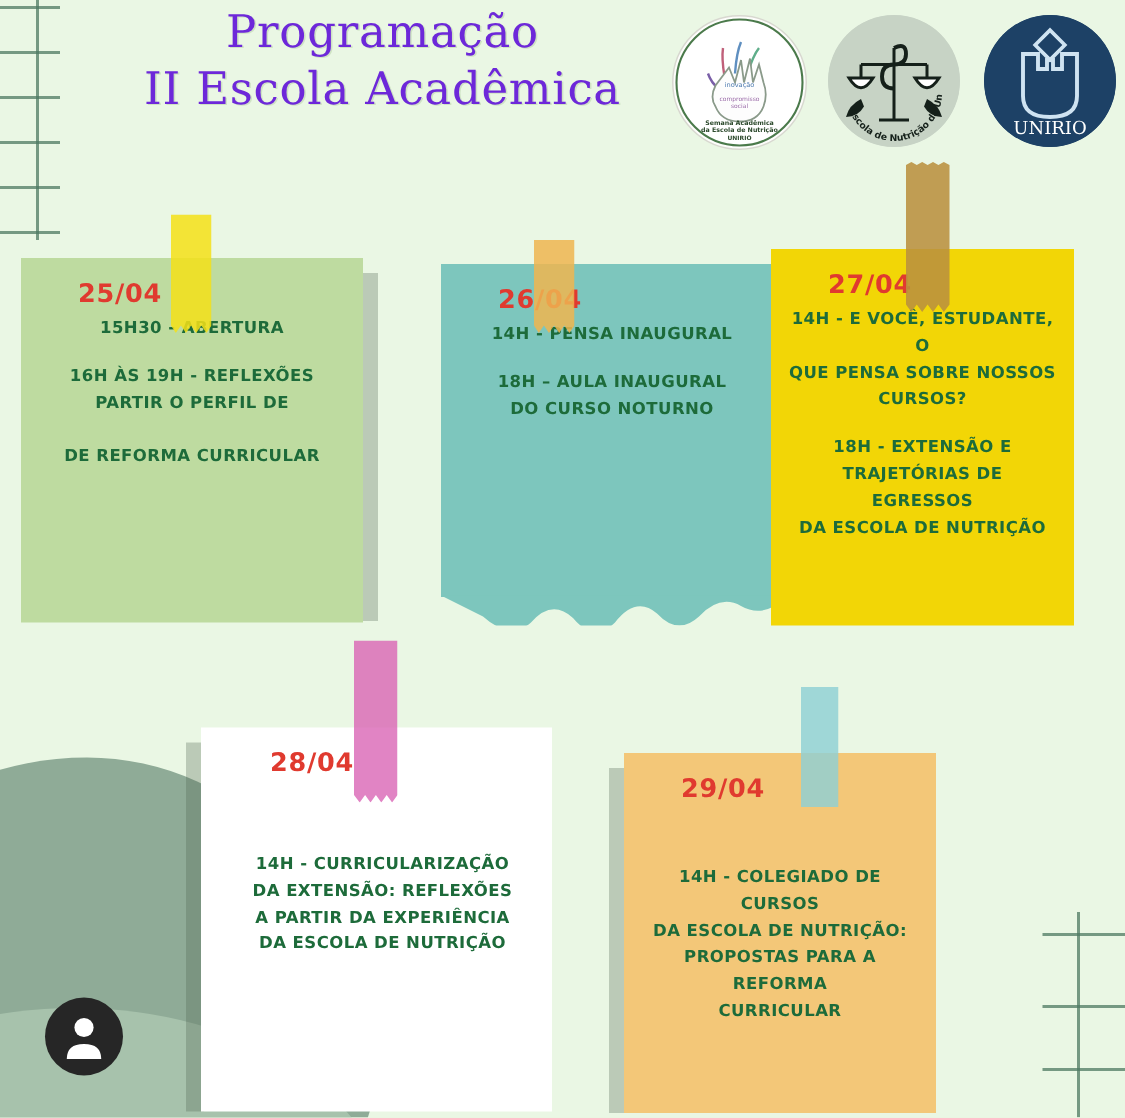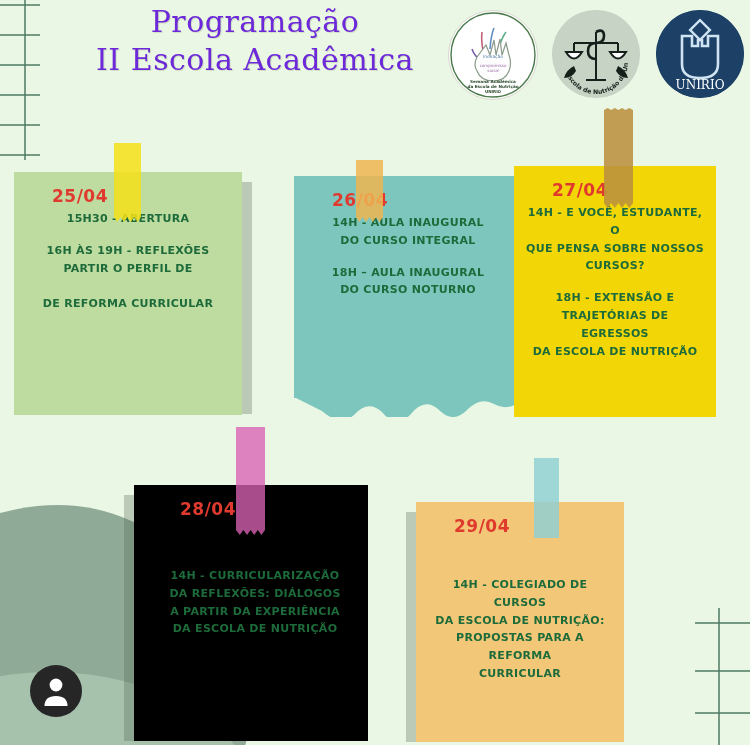--- a/index.html
+++ b/index.html
@@ -120,21 +120,21 @@
   .note-shadow {
     position: absolute;
     z-index: 1;
     background: rgba(80,100,80,.30);
   }
 
   
   .note-25 { left: 14px;  top: 172px; width: 228px; height: 243px; background: #bedba0; }
   .note-26 { left: 256px; top: 176px; width: 228px; height: 222px; background: #7dc6bd; margin-left: 38px; }
   .note-27 { left: 502px; top: 166px; width: 202px; height: 251px; background: #f2d606; margin-left: 12px; }
-  .note-28 { left: 134px; top: 485px; width: 234px; height: 256px; background: #000000; padding-left: 20px; }
+  .note-28 { left: 134px; top: 485px; width: 234px; height: 256px; background: #ffffff; padding-left: 20px; }
   .note-29 { left: 416px; top: 502px; width: 208px; height: 240px; background: #f3c778; }
 
   .wavy-bottom {
     position: absolute;
     left: 0; bottom: -19px;
     width: 100%; height: 20px;
   }
 
   
   .avatar {
@@ -278,22 +278,21 @@
         <br>
         <span>DE REFORMA CURRICULAR</span>
       </p>
     </div>
   </div>
 
   <div class="note note-26">
     <div class="date">26/04</div>
     <div class="lines">
       <p class="para">
-        <span>14H - AULA INAUGURAL</span><br>
-        <span>DO CURSO INTEGRAL</span>
+        <span>14H - PENSA INAUGURAL</span><br>
       </p>
       <p class="para">
         <span>18H – AULA INAUGURAL</span><br>
         <span>DO CURSO NOTURNO</span>
       </p>
     </div>
     <svg class="wavy-bottom" viewBox="0 0 228 20" preserveAspectRatio="none">
       <path d="M0 0 h228 v3 q-14 12 -28 4 q-14 -8 -28 7 q-14 13 -28 -2 q-14 -12 -28 6 q-14 14 -28 -3 q-14 -13 -28 3 q-14 12 -32 -4 z" fill="#7dc6bd"></path>
     </svg>
   </div>
@@ -312,21 +311,21 @@
         <span>DA ESCOLA DE NUTRIÇÃO</span>
       </p>
     </div>
   </div>
 
   <div class="note note-28">
     <div class="date">28/04</div>
     <div class="lines" style="margin-top:48px;">
       <p class="para">
         <span>14H - CURRICULARIZAÇÃO</span><br>
-        <span>DA REFLEXÕES: DIÁLOGOS</span><br>
+        <span>DA EXTENSÃO: REFLEXÕES</span><br>
         <span>A PARTIR DA EXPERIÊNCIA</span><br>
         <span>DA ESCOLA DE NUTRIÇÃO</span>
       </p>
     </div>
   </div>
 
   <div class="note note-29">
     <div class="date">29/04</div>
     <div class="lines" style="margin-top:40px;">
       <p class="para">

